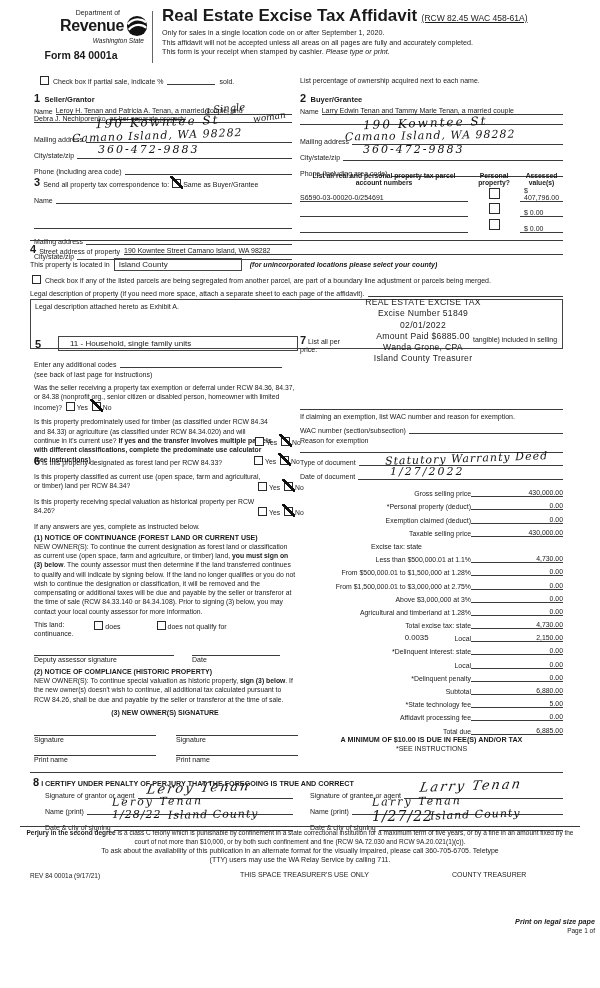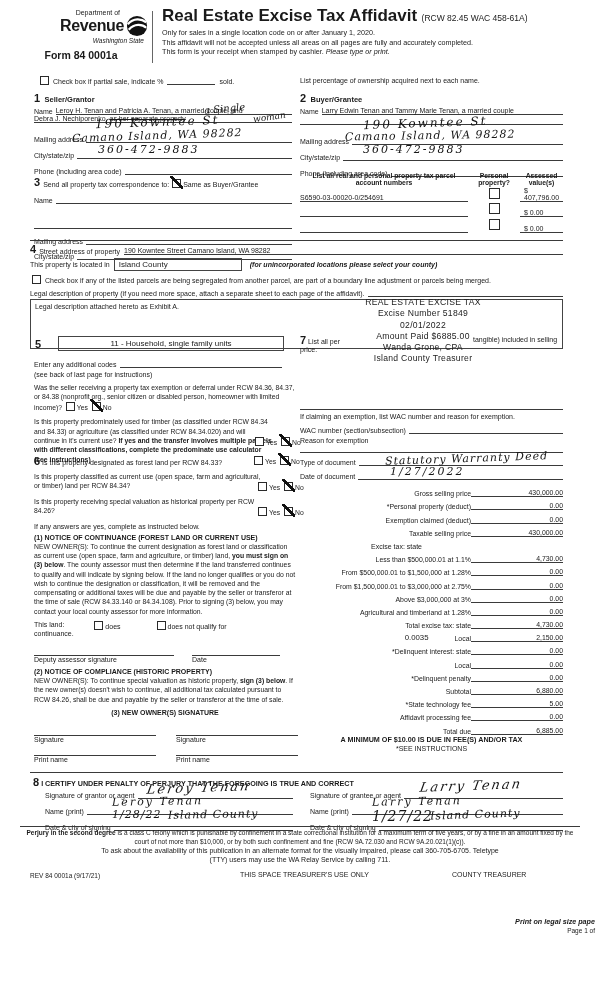--- a/index.html
+++ b/index.html
@@ -1,20 +1,20 @@
 <!DOCTYPE html>
 <html><head>
 <meta charset="utf-8">
 <style>
   html,body{margin:0;padding:0;background:#e8e8e8;}
   #page{position:relative;width:600px;height:988px;background:#ffffff;
         font-family:"Liberation Sans",sans-serif;color:#1a1a1a;overflow:hidden;}
   .abs{position:absolute;}
   .fs65{font-size:6.5px;} .fs68{font-size:6.8px;} .fs7{font-size:7px;} .fs72{font-size:7.2px;}
-  .fs75{font-size:7.5px;} .fs85{font-size:8.5px;}
+  .fs75{font-size:7.5px;} .fs85{font-size:8.5px;text-decoration:underline;}
   b,.b{font-weight:bold;}
   .it{font-style:italic;}
   .frow{display:flex;align-items:flex-end;font-size:7px;}
   .fl{flex:1;border-bottom:1px solid #3a3a3a;height:9px;margin-left:3px;}
   .uval{border-bottom:1px solid #3a3a3a;}
   .cb{position:relative;display:inline-block;width:7px;height:7px;border:1px solid #2a2a2a;
       vertical-align:-1px;margin:0 2px;background:#fff;}
   .cb.checked::after{content:"";position:absolute;left:-3px;top:-4px;width:13px;height:13px;
       background:linear-gradient(to top right,transparent 44%,#111 44%,#111 58%,transparent 58%);}
   .hand{font-family:"DejaVu Serif",serif;font-style:italic;color:#151515;white-space:nowrap;}
@@ -50,21 +50,21 @@
     </div>
     <div class="fs65 it" style="text-align:right;padding-right:4px;">Washington State</div>
     <div style="font-weight:bold;font-size:10.5px;margin-top:5px;text-align:center;">Form 84 0001a</div>
   </div>
   <div class="abs" style="left:152px;top:11px;width:1px;height:52px;background:#666;"></div>
 
   <div class="abs" style="left:162px;top:6px;width:432px;">
     <span style="font-size:17px;font-weight:bold;">Real Estate Excise Tax Affidavit</span>
     <span class="fs85">(RCW 82.45 WAC 458-61A)</span>
     <div class="fs72" style="line-height:1.32;margin-top:2px;">
-      <div>Only for sales in a single location code on or after January 1, 2020.</div>
+      <div>Only for sales in a single location code on or after September 1, 2020.</div>
       <div>This affidavit will not be accepted unless all areas on all pages are fully and accurately completed.</div>
       <div><span>This form is your receipt when stamped by cashier.</span> <span class="it">Please type or print.</span></div>
     </div>
   </div>
 
   <div class="abs frow" style="left:38px;top:75px;width:250px;">
     <span class="cb"></span>
     <span style="margin-left:2px;">Check box if partial sale, indicate %</span>
     <span class="fl" style="flex:0 0 48px;"></span>
     <span style="margin-left:5px;">sold.</span>
@@ -203,21 +203,21 @@
   <div class="abs stampline" style="left:318px;top:297px;width:210px;text-align:center;font-size:8.6px;color:#222;letter-spacing:0.3px;">
     <div>REAL ESTATE EXCISE TAX</div>
     <div>Excise Number 51849</div>
     <div>02/01/2022</div>
     <div>Amount Paid $6885.00</div>
     <div>Wanda Grone, CPA</div>
     <div>Island County Treasurer</div>
   </div>
 
   <b class="abs" style="left:35px;top:338px;font-size:11px;">5</b>
-  <div class="abs" style="left:58px;top:336px;width:216px;border:1px solid #444;font-size:8px;padding:2px 4px;text-align:center;">11 - Household, single family units</div>
+  <div class="abs" style="left:58px;top:336px;width:216px;border:1px solid #444;font-size:8px;padding:2px 11px;">11 - Household, single family units</div>
   <div class="abs" style="left:34px;top:358px;width:248px;">
     <div class="frow">
       <span>Enter any additional codes</span>
         <span class="fl"></span>
     </div>
     <div class="fs7" style="margin-top:3px;">(see back of last page for instructions)</div>
     <div class="fs68" style="margin-top:5px;line-height:9.4px;width:262px;">
       <span>Was the seller receiving a property tax exemption or deferral under RCW 84.36, 84.37, or 84.38 (nonprofit org., senior citizen or disabled person, homeowner with limited income)?</span>
       <span class="cb"></span><span>Yes</span>
       <span class="cb checked"></span><span>No</span>

